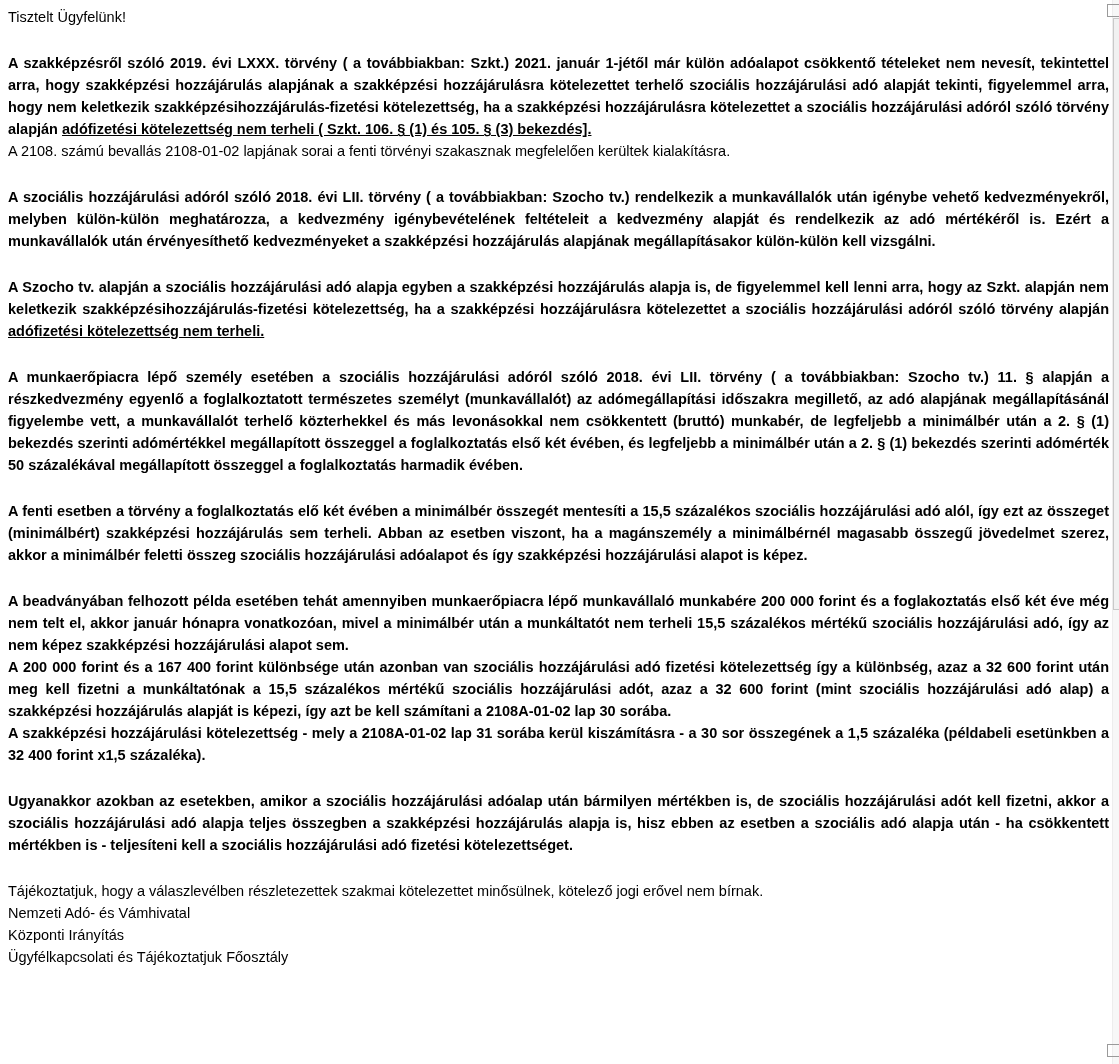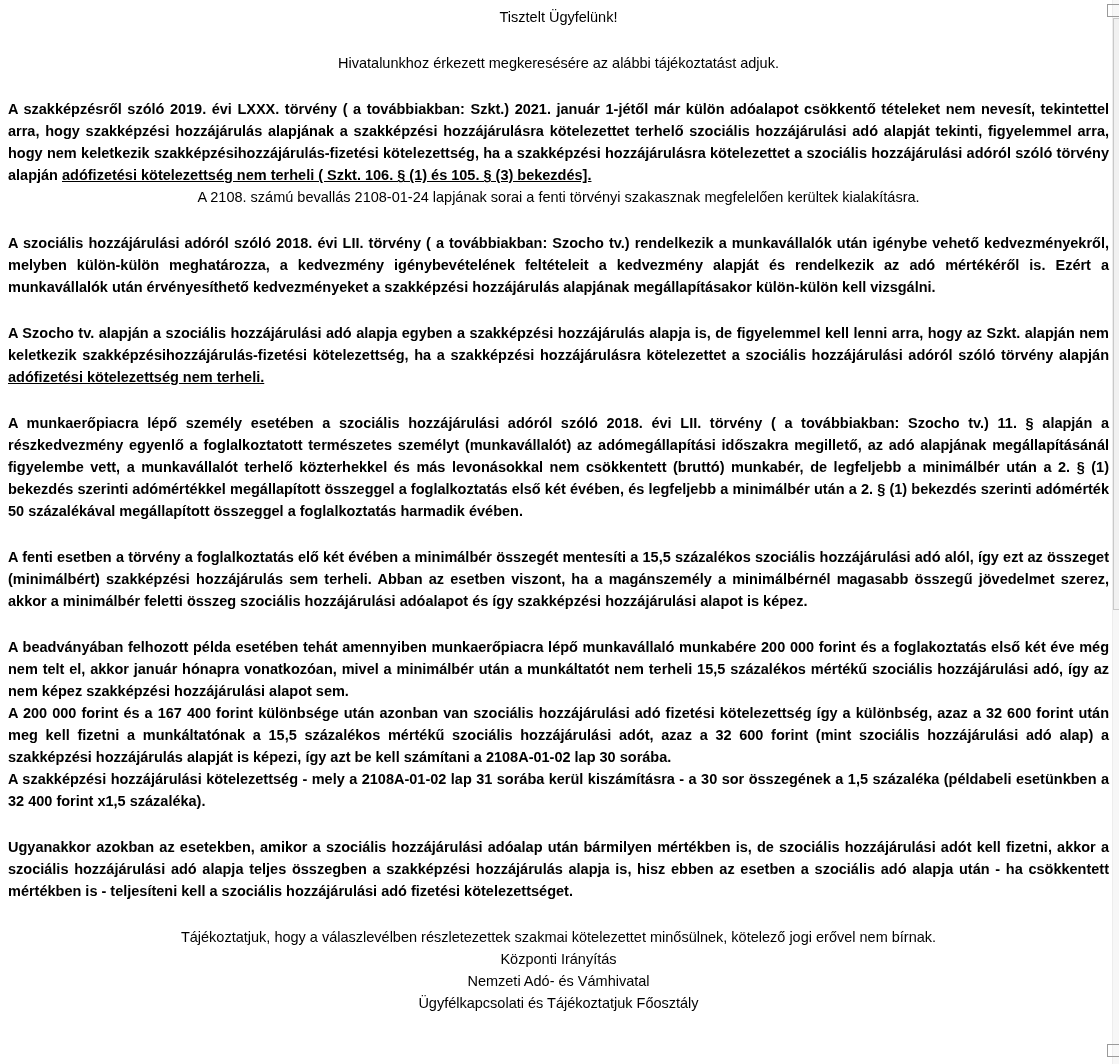--- a/index.html
+++ b/index.html
@@ -13,21 +13,21 @@
   }
   .doc {
     position: absolute;
     left: 8px;
     top: 6px;
     width: 1101px;
     color: #000000;
     font-size: 14.5px;
     line-height: 22px;
   }
-  .para { margin: 0; text-align: center; }
+  .para { margin: 0; }
   .gap { margin-top: 24px; }
   .just { text-align: justify; font-weight: bold; }
   .u { text-decoration: underline; }
   
   .edge-track {
     position: absolute;
     top: 0;
     right: 0;
     width: 7px;
     height: 1064px;
@@ -54,46 +54,45 @@
   .edge-corner.top { top: 4px; }
   .edge-corner.bottom { top: 1044px; }
 </style>
 </head>
 <body>
 
 <div class="doc">
 
   <p class="para">Tisztelt Ügyfelünk!</p>
 
-  <p class="para gap">Hivatalunkhoz érkezett megkeresésére az alábbi tájékoztatást adjuk.</p>
 
   <p class="para gap just"><span>A szakképzésről szóló 2019. évi LXXX. törvény ( a továbbiakban: Szkt.)  2021. január 1-jétől már külön adóalapot csökkentő tételeket nem nevesít, tekintettel arra, hogy szakképzési hozzájárulás alapjának a szakképzési hozzájárulásra kötelezettet terhelő szociális hozzájárulási adó alapját tekinti, figyelemmel arra, hogy nem keletkezik szakképzésihozzájárulás-fizetési kötelezettség, ha a szakképzési hozzájárulásra kötelezettet a szociális hozzájárulási adóról szóló törvény alapján </span><span class="u">adófizetési kötelezettség nem terheli ( Szkt. 106. § (1) és 105. § (3) bekezdés].</span></p>
 
-  <p class="para">A 2108. számú bevallás 2108-01-24 lapjának sorai a fenti törvényi szakasznak megfelelően kerültek kialakításra.</p>
+  <p class="para">A 2108. számú bevallás 2108-01-02 lapjának sorai a fenti törvényi szakasznak megfelelően kerültek kialakításra.</p>
 
   <p class="para gap just">A szociális hozzájárulási adóról szóló 2018. évi LII. törvény ( a továbbiakban: Szocho tv.) rendelkezik a munkavállalók után igénybe vehető kedvezményekről, melyben külön-külön meghatározza, a kedvezmény igénybevételének feltételeit a kedvezmény alapját és rendelkezik az adó mértékéről is. Ezért a munkavállalók után érvényesíthető kedvezményeket a szakképzési hozzájárulás alapjának megállapításakor külön-külön kell vizsgálni.</p>
 
   <p class="para gap just"><span>A Szocho tv. alapján a szociális hozzájárulási adó alapja egyben a szakképzési hozzájárulás alapja is, de figyelemmel kell lenni arra, hogy az Szkt. alapján nem keletkezik szakképzésihozzájárulás-fizetési kötelezettség, ha a szakképzési hozzájárulásra kötelezettet a szociális hozzájárulási adóról szóló törvény alapján </span><span class="u">adófizetési kötelezettség nem terheli.</span></p>
 
   <p class="para gap just">A munkaerőpiacra lépő személy esetében a szociális hozzájárulási adóról szóló 2018. évi LII. törvény ( a továbbiakban: Szocho tv.) 11. § alapján a részkedvezmény egyenlő a foglalkoztatott természetes személyt (munkavállalót) az adómegállapítási időszakra megillető, az adó alapjának megállapításánál figyelembe vett, a munkavállalót terhelő közterhekkel és más levonásokkal nem csökkentett (bruttó) munkabér, de legfeljebb a minimálbér után a 2. § (1) bekezdés szerinti adómértékkel megállapított összeggel a foglalkoztatás első két évében, és legfeljebb a minimálbér után a 2. § (1) bekezdés szerinti adómérték 50 százalékával megállapított összeggel a foglalkoztatás harmadik évében.</p>
 
   <p class="para gap just">A fenti esetben a törvény a foglalkoztatás elő két évében a minimálbér összegét mentesíti a 15,5 százalékos szociális hozzájárulási adó alól, így ezt az összeget (minimálbért) szakképzési hozzájárulás sem terheli. Abban az esetben viszont, ha a magánszemély a minimálbérnél magasabb összegű jövedelmet szerez, akkor a minimálbér feletti összeg szociális hozzájárulási adóalapot és így szakképzési hozzájárulási alapot is képez.</p>
 
   <p class="para gap just">A beadványában felhozott példa esetében tehát amennyiben munkaerőpiacra lépő munkavállaló munkabére 200 000 forint és a foglakoztatás első két éve még nem telt el, akkor január hónapra vonatkozóan, mivel a minimálbér után a munkáltatót nem terheli 15,5 százalékos mértékű szociális hozzájárulási adó, így az nem képez szakképzési hozzájárulási alapot sem.</p>
 
   <p class="para just">A 200 000 forint és a 167 400 forint különbsége után azonban van szociális hozzájárulási adó fizetési kötelezettség így a különbség, azaz a 32 600 forint után meg kell fizetni a munkáltatónak a 15,5 százalékos mértékű szociális hozzájárulási adót, azaz a 32 600 forint (mint szociális hozzájárulási adó alap) a szakképzési hozzájárulás alapját is képezi, így azt be kell számítani a 2108A-01-02 lap 30 sorába.</p>
 
   <p class="para just">A szakképzési hozzájárulási kötelezettség - mely a 2108A-01-02 lap 31 sorába kerül kiszámításra - a 30 sor összegének a 1,5 százaléka (példabeli esetünkben a 32 400 forint x1,5 százaléka).</p>
 
   <p class="para gap just">Ugyanakkor azokban az esetekben, amikor a szociális hozzájárulási adóalap után bármilyen mértékben is, de szociális hozzájárulási adót kell fizetni, akkor a szociális hozzájárulási adó alapja teljes összegben a szakképzési hozzájárulás alapja is, hisz ebben az esetben a szociális adó alapja után - ha csökkentett mértékben is - teljesíteni kell a szociális hozzájárulási adó fizetési kötelezettséget.</p>
 
   <p class="para gap">Tájékoztatjuk, hogy a válaszlevélben részletezettek szakmai kötelezettet minősülnek, kötelező jogi erővel nem bírnak.</p>
 
+  <p class="para">Nemzeti Adó- és Vámhivatal</p>
   <p class="para">Központi Irányítás</p>
-  <p class="para">Nemzeti Adó- és Vámhivatal</p>
   <p class="para">Ügyfélkapcsolati és Tájékoztatjuk Főosztály</p>
 
 </div>
 
 <div class="edge-track">
   <div class="edge-thumb"></div>
 </div>
 <div class="edge-corner top"></div>
 <div class="edge-corner bottom"></div>
 

